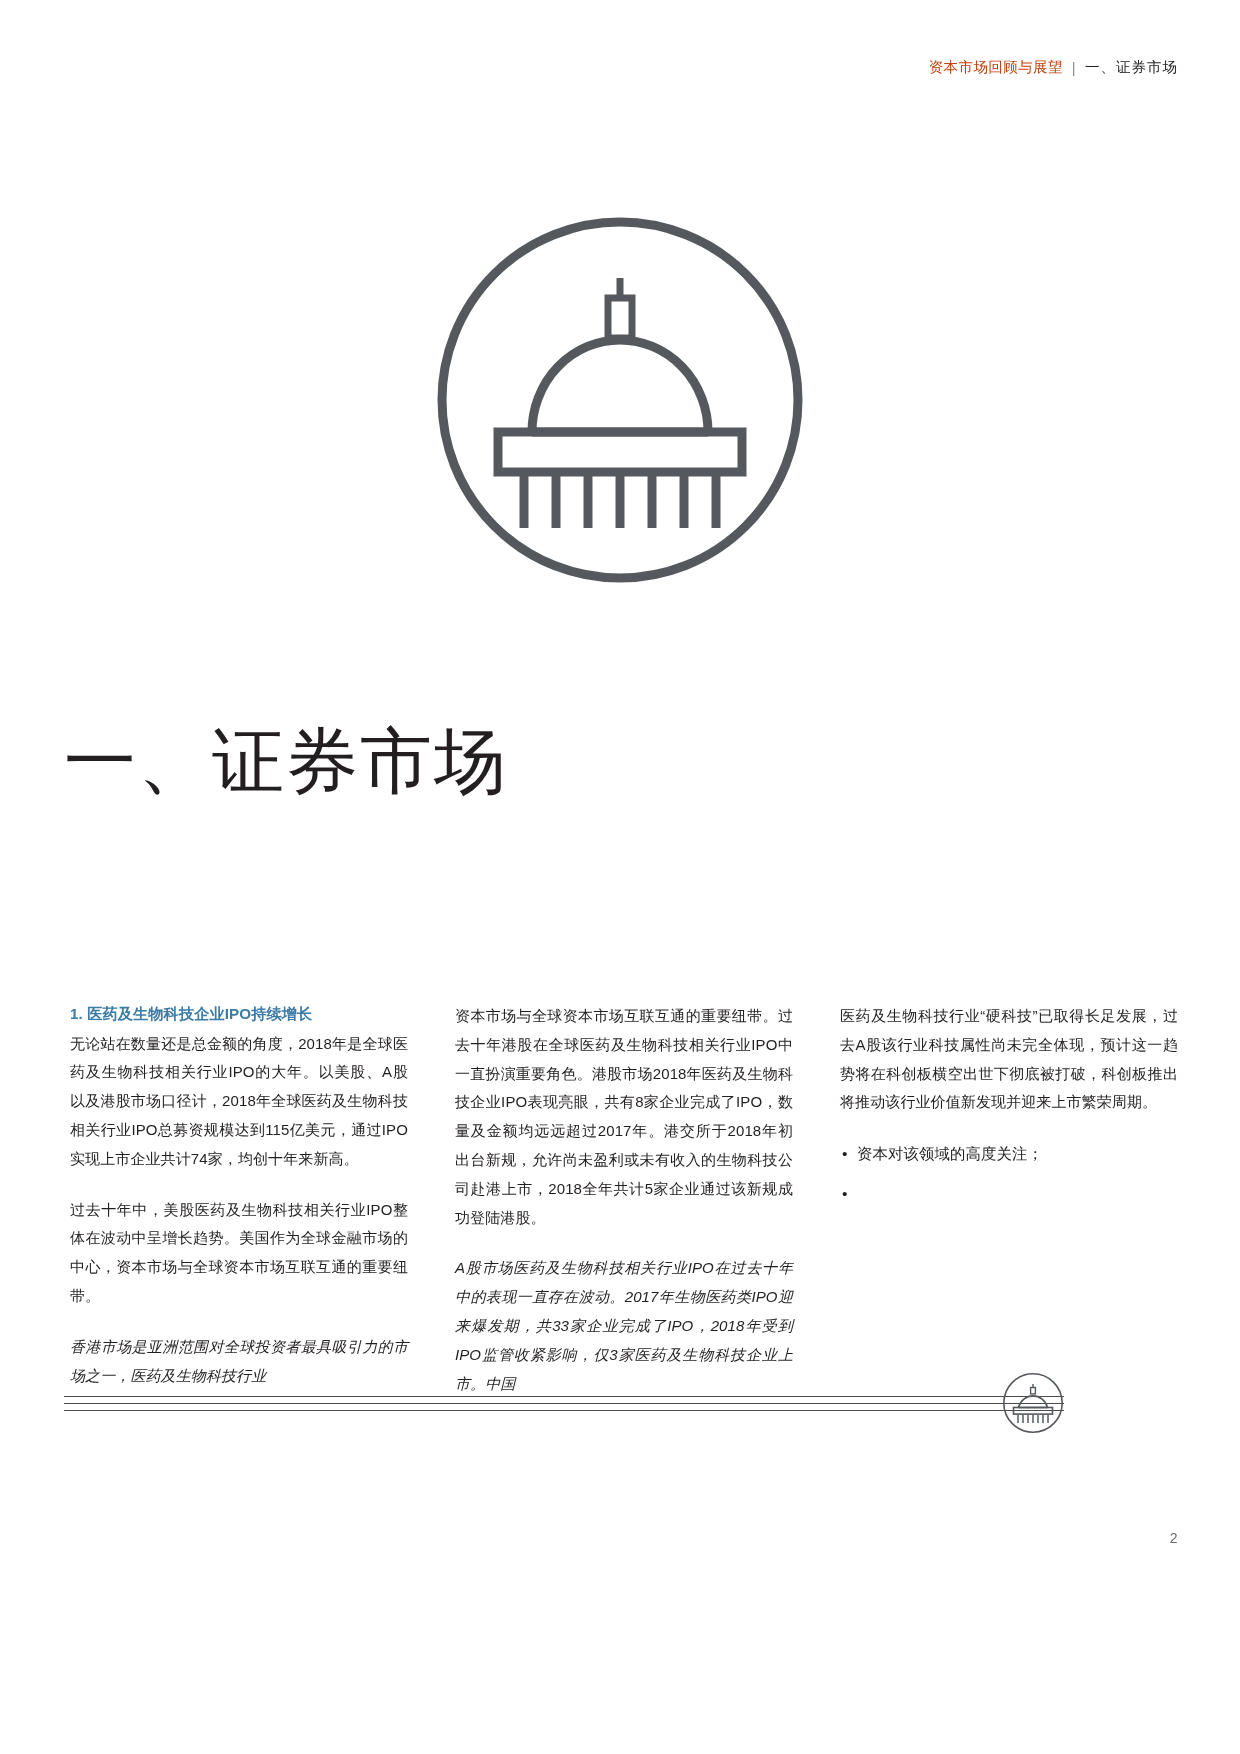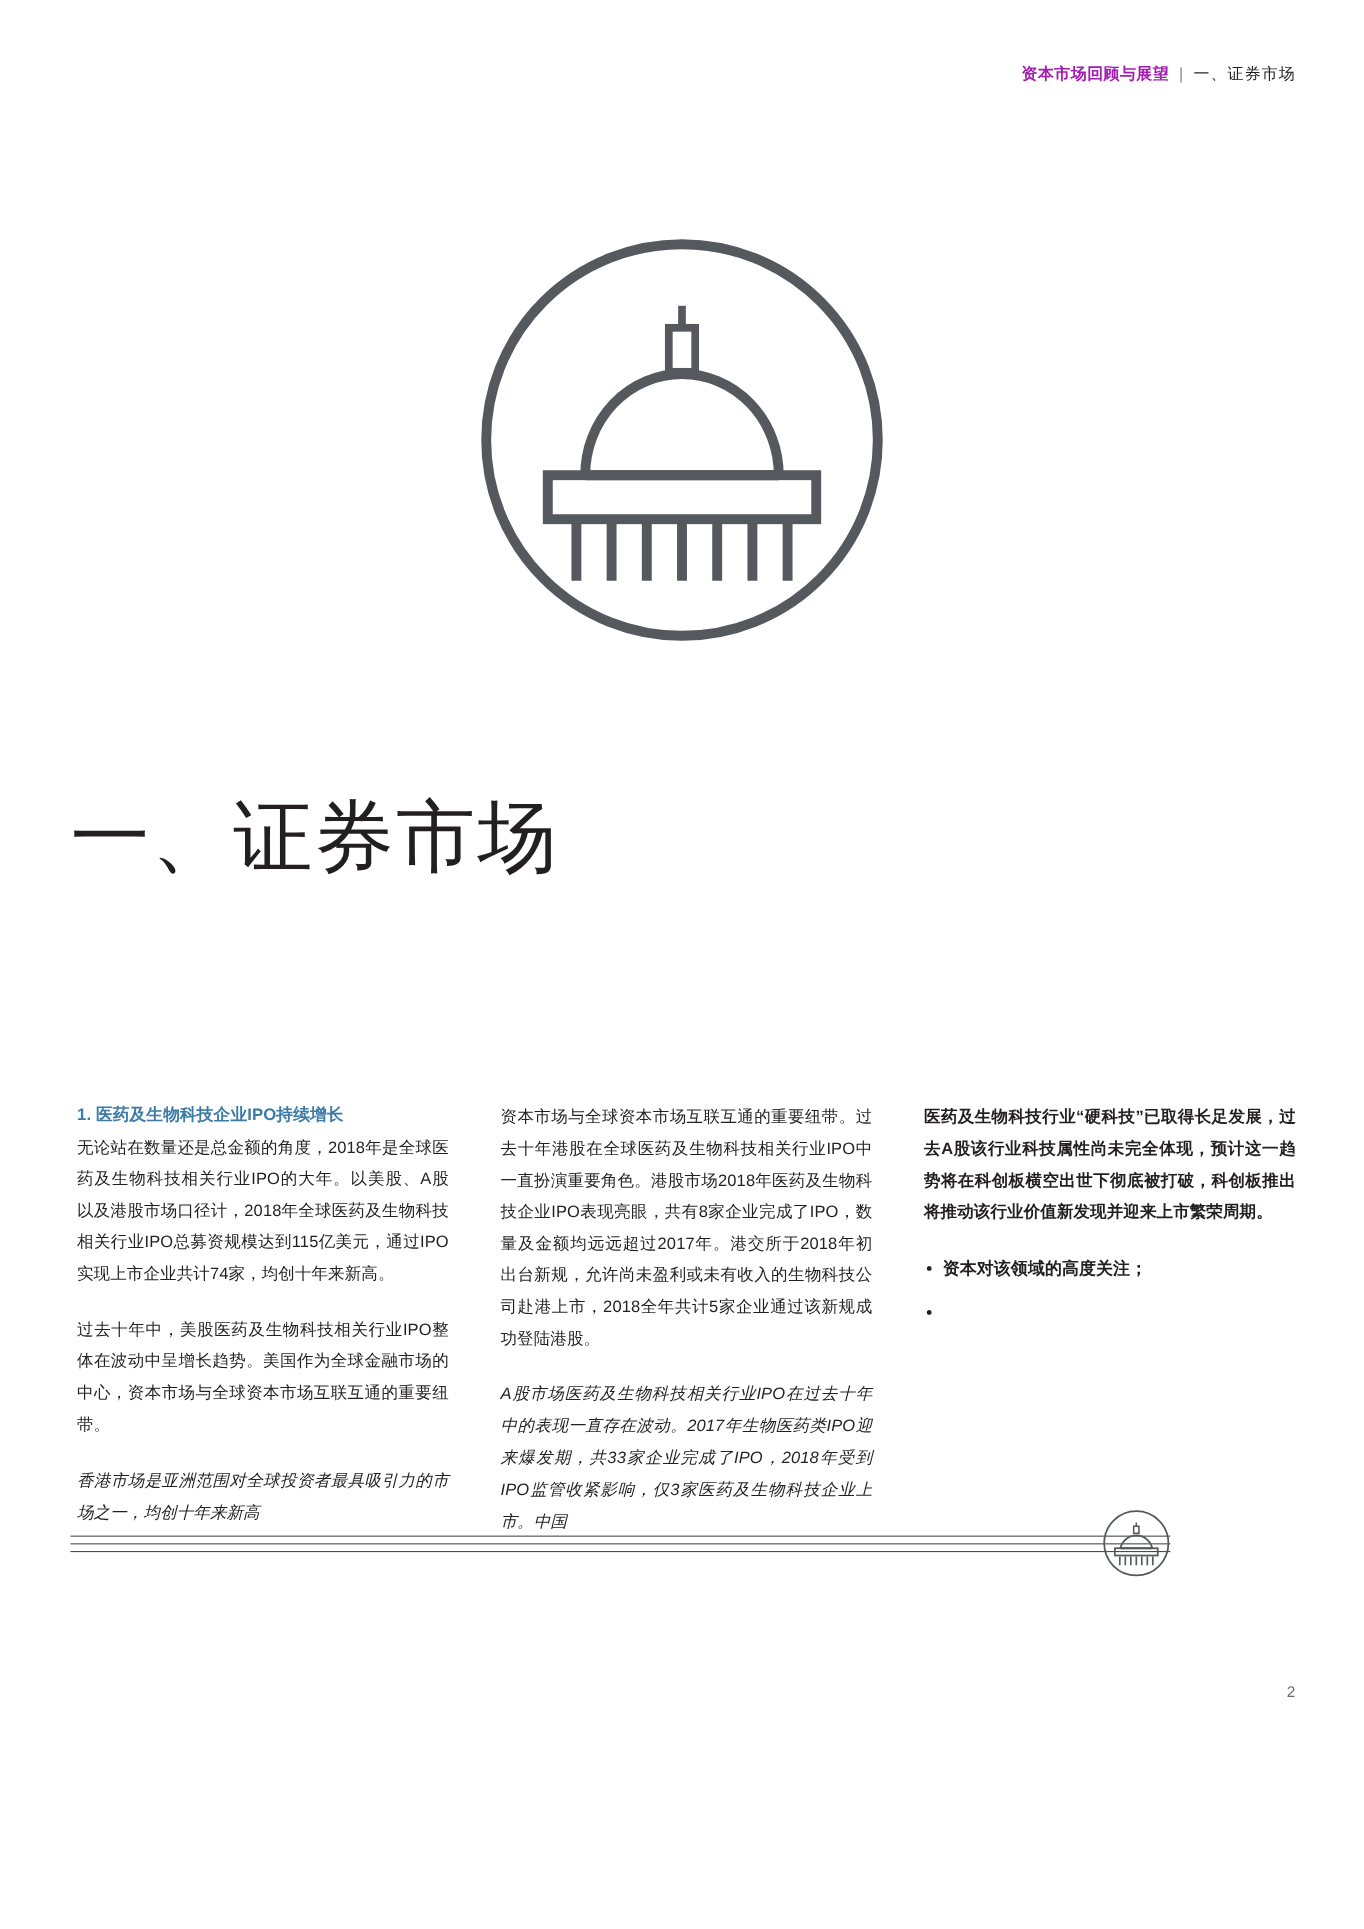--- a/index.html
+++ b/index.html
@@ -15,21 +15,21 @@
 
   
   .header{
     position:absolute;
     top:58px;right:62px;
     display:flex;align-items:center;
     font-size:14.5px;
     letter-spacing:.4px;
     white-space:nowrap;
   }
-  .header .h-strong{font-weight:bold;color:#a21caf;}
+  .header .h-strong{font-weight:normal;color:#c2410c;}
   .header .h-sep{
     display:inline-block;
     margin:0 9px;
     color:#8a8a8a;
     font-weight:300;
   }
   .header .h-light{color:#231f20;font-weight:400;letter-spacing:1px;}
 
   
   .hero-icon{
@@ -56,21 +56,21 @@
   .columns{
     position:absolute;
     left:64px;
     top:1002px;
     width:1114px;
     display:flex;
     gap:14px;
     justify-content:flex-end;
   }
   .col{width:338px;margin-right:33px;}
-  .col:last-child{margin-right:0;font-weight:bold;}
+  .col:last-child{margin-right:0;}
 
   .col-heading{
     color:#3b7ba6;
     font-weight:bold;
     font-size:15.2px;
     line-height:1.55;
     margin:0 0 4px 0;
     letter-spacing:.1px;
   }
   .para{
@@ -172,21 +172,21 @@
   </div>
 
   <h1 class="section-title">一、证券市场</h1>
 
   <div class="columns">
 
     <div class="col">
       <p class="col-heading">1. 医药及生物科技企业IPO持续增长</p>
       <p class="para">无论站在数量还是总金额的角度，2018年是全球医药及生物科技相关行业IPO的大年。以美股、A股以及港股市场口径计，2018年全球医药及生物科技相关行业IPO总募资规模达到115亿美元，通过IPO实现上市企业共计74家，均创十年来新高。</p>
       <p class="para">过去十年中，美股医药及生物科技相关行业IPO整体在波动中呈增长趋势。美国作为全球金融市场的中心，资本市场与全球资本市场互联互通的重要纽带。</p>
-      <p class="para">香港市场是亚洲范围对全球投资者最具吸引力的市场之一，均创十年来新高</p>
+      <p class="para">香港市场是亚洲范围对全球投资者最具吸引力的市场之一，医药及生物科技行业</p>
     </div>
 
     <div class="col">
       <p class="para">资本市场与全球资本市场互联互通的重要纽带。过去十年港股在全球医药及生物科技相关行业IPO中一直扮演重要角色。港股市场2018年医药及生物科技企业IPO表现亮眼，共有8家企业完成了IPO，数量及金额均远远超过2017年。港交所于2018年初出台新规，允许尚未盈利或未有收入的生物科技公司赴港上市，2018全年共计5家企业通过该新规成功登陆港股。</p>
       <p class="para">A股市场医药及生物科技相关行业IPO在过去十年中的表现一直存在波动。2017年生物医药类IPO迎来爆发期，共33家企业完成了IPO，2018年受到IPO监管收紧影响，仅3家医药及生物科技企业上市。中国</p>
     </div>
 
     <div class="col">
       <p class="para">医药及生物科技行业“硬科技”已取得长足发展，过去A股该行业科技属性尚未完全体现，预计这一趋势将在科创板横空出世下彻底被打破，科创板推出将推动该行业价值新发现并迎来上市繁荣周期。</p>
       <ul class="bullets">

